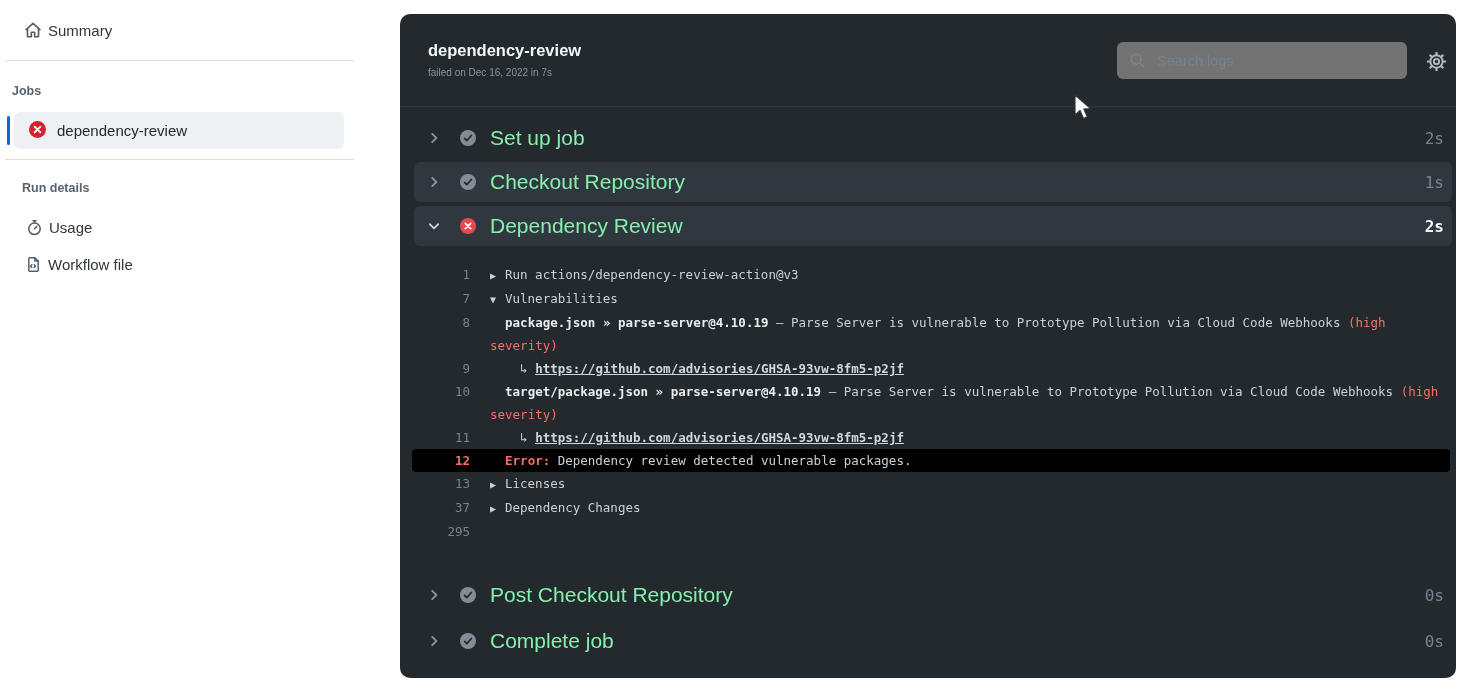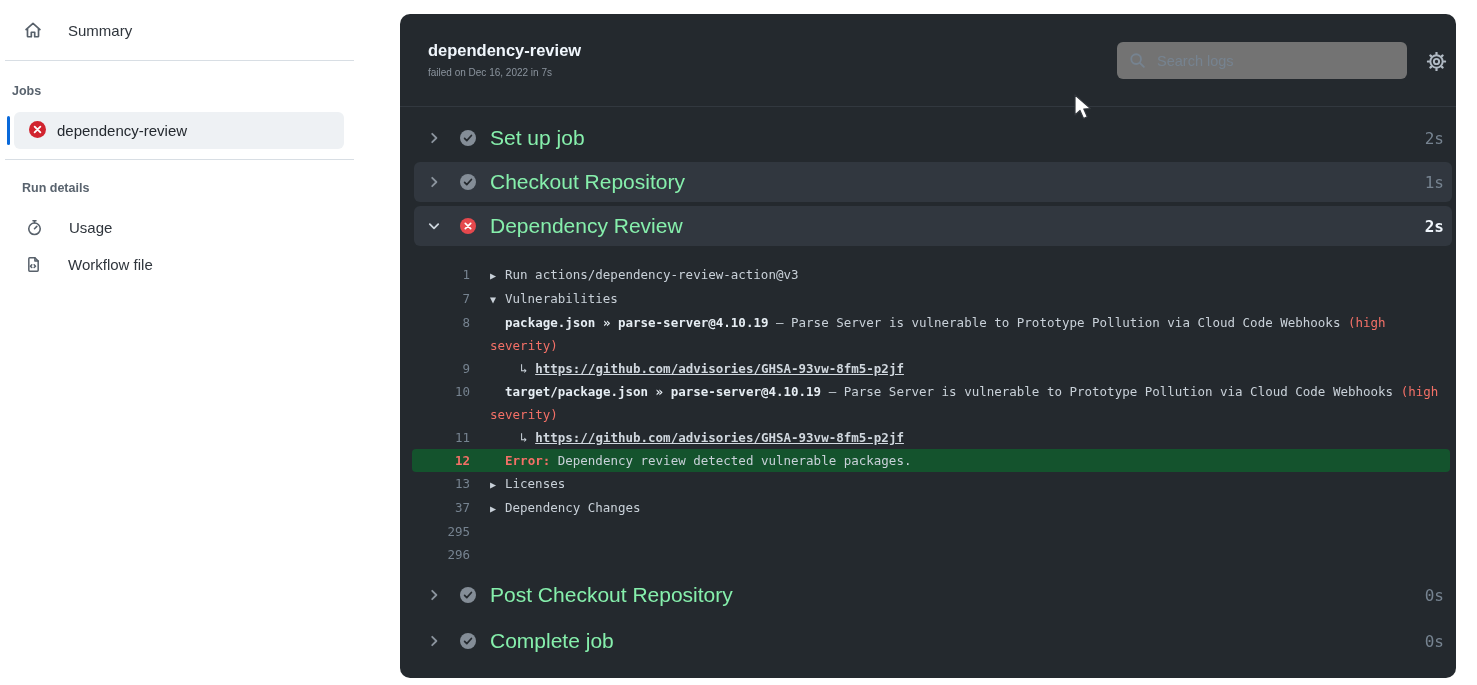--- a/index.html
+++ b/index.html
@@ -3,21 +3,21 @@
 <meta charset="utf-8">
 <style>
   html,body{margin:0;padding:0}
   body{
     width:1477px;height:685px;position:relative;overflow:hidden;
     background:#ffffff;font-family:"Liberation Sans",sans-serif;
     -webkit-font-smoothing:antialiased;
   }
   
   .sidebar{position:absolute;left:0;top:0;width:400px;height:685px;background:#fff}
-  .side-row{position:absolute;display:flex;align-items:flex-end;gap:26px;color:#2f353c;font-size:15px;cursor:pointer}
+  .side-row{position:absolute;display:flex;align-items:flex-end;gap:6px;color:#2f353c;font-size:15px;cursor:pointer}
   .side-row .ic{width:18px;height:18px;display:flex;align-items:center;justify-content:center;flex:none}
   .side-hdr{position:absolute;font-size:12.5px;font-weight:bold;color:#59636e}
   .divider-l{position:absolute;left:5px;width:349px;height:1px;background:#d8dee4}
   .job-item{position:absolute;left:14px;top:112px;width:330px;height:37px;background:#eef1f4;border-radius:6px;
     display:flex;align-items:center;gap:11px;padding-left:15px;box-sizing:border-box;font-size:15px;color:#24292f;cursor:pointer}
   .accent-bar{position:absolute;left:7px;top:116px;width:3px;height:29px;border-radius:2px;background:#0969da}
   
   .panel{position:absolute;left:400px;top:14px;width:1056px;height:664px;background:#24292e;border-radius:10px;color:#c9d1d9}
   .p-title{position:absolute;left:28px;top:27px;font-size:16.5px;font-weight:bold;color:#f0f6fc}
   .p-sub{position:absolute;left:28px;top:53px;font-size:10px;color:#8b949e}
@@ -39,21 +39,21 @@
   .step-row .chev{width:16px;height:16px;flex:none;display:flex;align-items:center;justify-content:center}
   .step-row .st-ic{width:16px;height:16px;flex:none;margin-left:18px}
   .step-name{margin-left:14px;font-size:21px;color:#86efac}
   .step-dur{margin-left:auto;font-family:"DejaVu Sans Mono",monospace;font-size:16px;color:#768390}
   .step-dur.bold{color:#f0f6fc;font-weight:bold}
   
   #log{position:absolute;left:0;top:249px;width:100%;font-family:"DejaVu Sans Mono",monospace;font-size:12.5px}
   .log-line{display:flex;min-height:23px;line-height:23px;margin:0 6px 0 12px;border-radius:4px}
   .log-num{width:58px;flex:none;text-align:right;color:#768390;cursor:pointer}
   .log-txt{margin-left:20px;width:962px;white-space:pre-wrap;overflow-wrap:break-word;color:#c9d1d9}
-  .log-line.err{background:#14532d}
+  .log-line.err{background:#000000}
   .log-line.err .log-num{color:#f47067;font-weight:bold}
   .sb{font-weight:bold;color:#e6edf3}
   .sr{color:#f47067}
   .srb{color:#f47067;font-weight:bold}
   .slink{color:#d0d7de;font-weight:bold;text-decoration:underline;cursor:pointer}
   .sa{display:inline-block;width:15px;font-size:10px;color:#c9d1d9;cursor:pointer}
   
   .cursor{position:absolute;left:1073px;top:94px;pointer-events:none}
 </style>
 </head>
@@ -213,24 +213,20 @@
         <span class="log-txt"><span class="sa">▶ </span><span>Licenses</span></span>
       </div>
       <div class="log-line">
         <span class="log-num">37</span>
         <span class="log-txt"><span class="sa">▶ </span><span>Dependency Changes</span></span>
       </div>
       <div class="log-line">
         <span class="log-num">295</span>
         <span class="log-txt"></span>
       </div>
-      <div class="log-line">
-        <span class="log-num">296</span>
-        <span class="log-txt"></span>
-      </div>
     </div>
   <div class="steps" id="steps-bottom">
       <div class="step-row">
         <span class="chev">
           <svg width="16" height="16" viewBox="0 0 16 16" fill="none" stroke="#8b949e" stroke-width="1.8" stroke-linecap="round" stroke-linejoin="round">
             <path d="M6.2 3.8l4.2 4.2-4.2 4.2"></path>
           </svg>
         </span>
         <span class="st-ic"><svg width="16" height="16" viewBox="0 0 16 16">
             <circle cx="8" cy="8" r="8" fill="#848d97"></circle>

